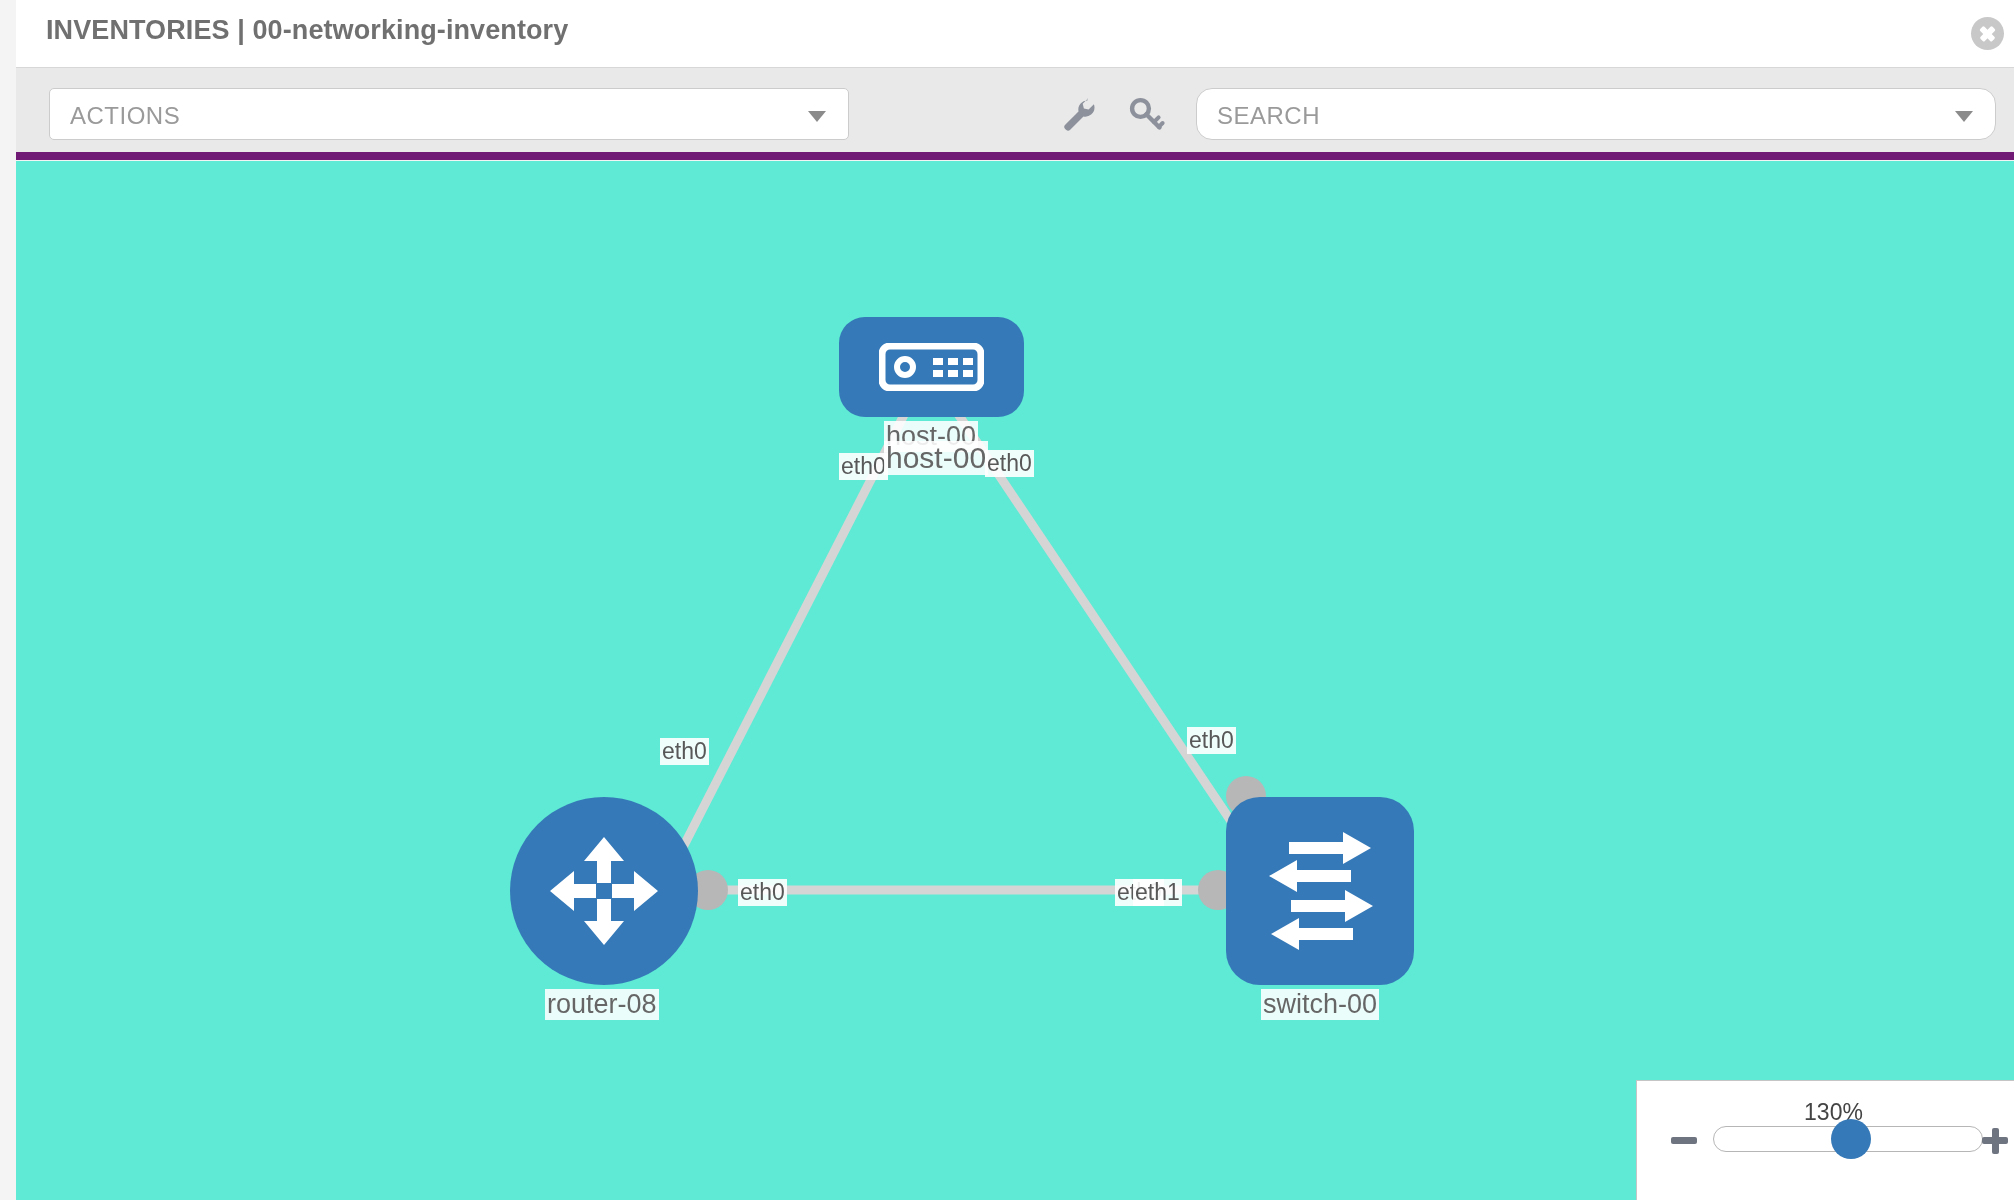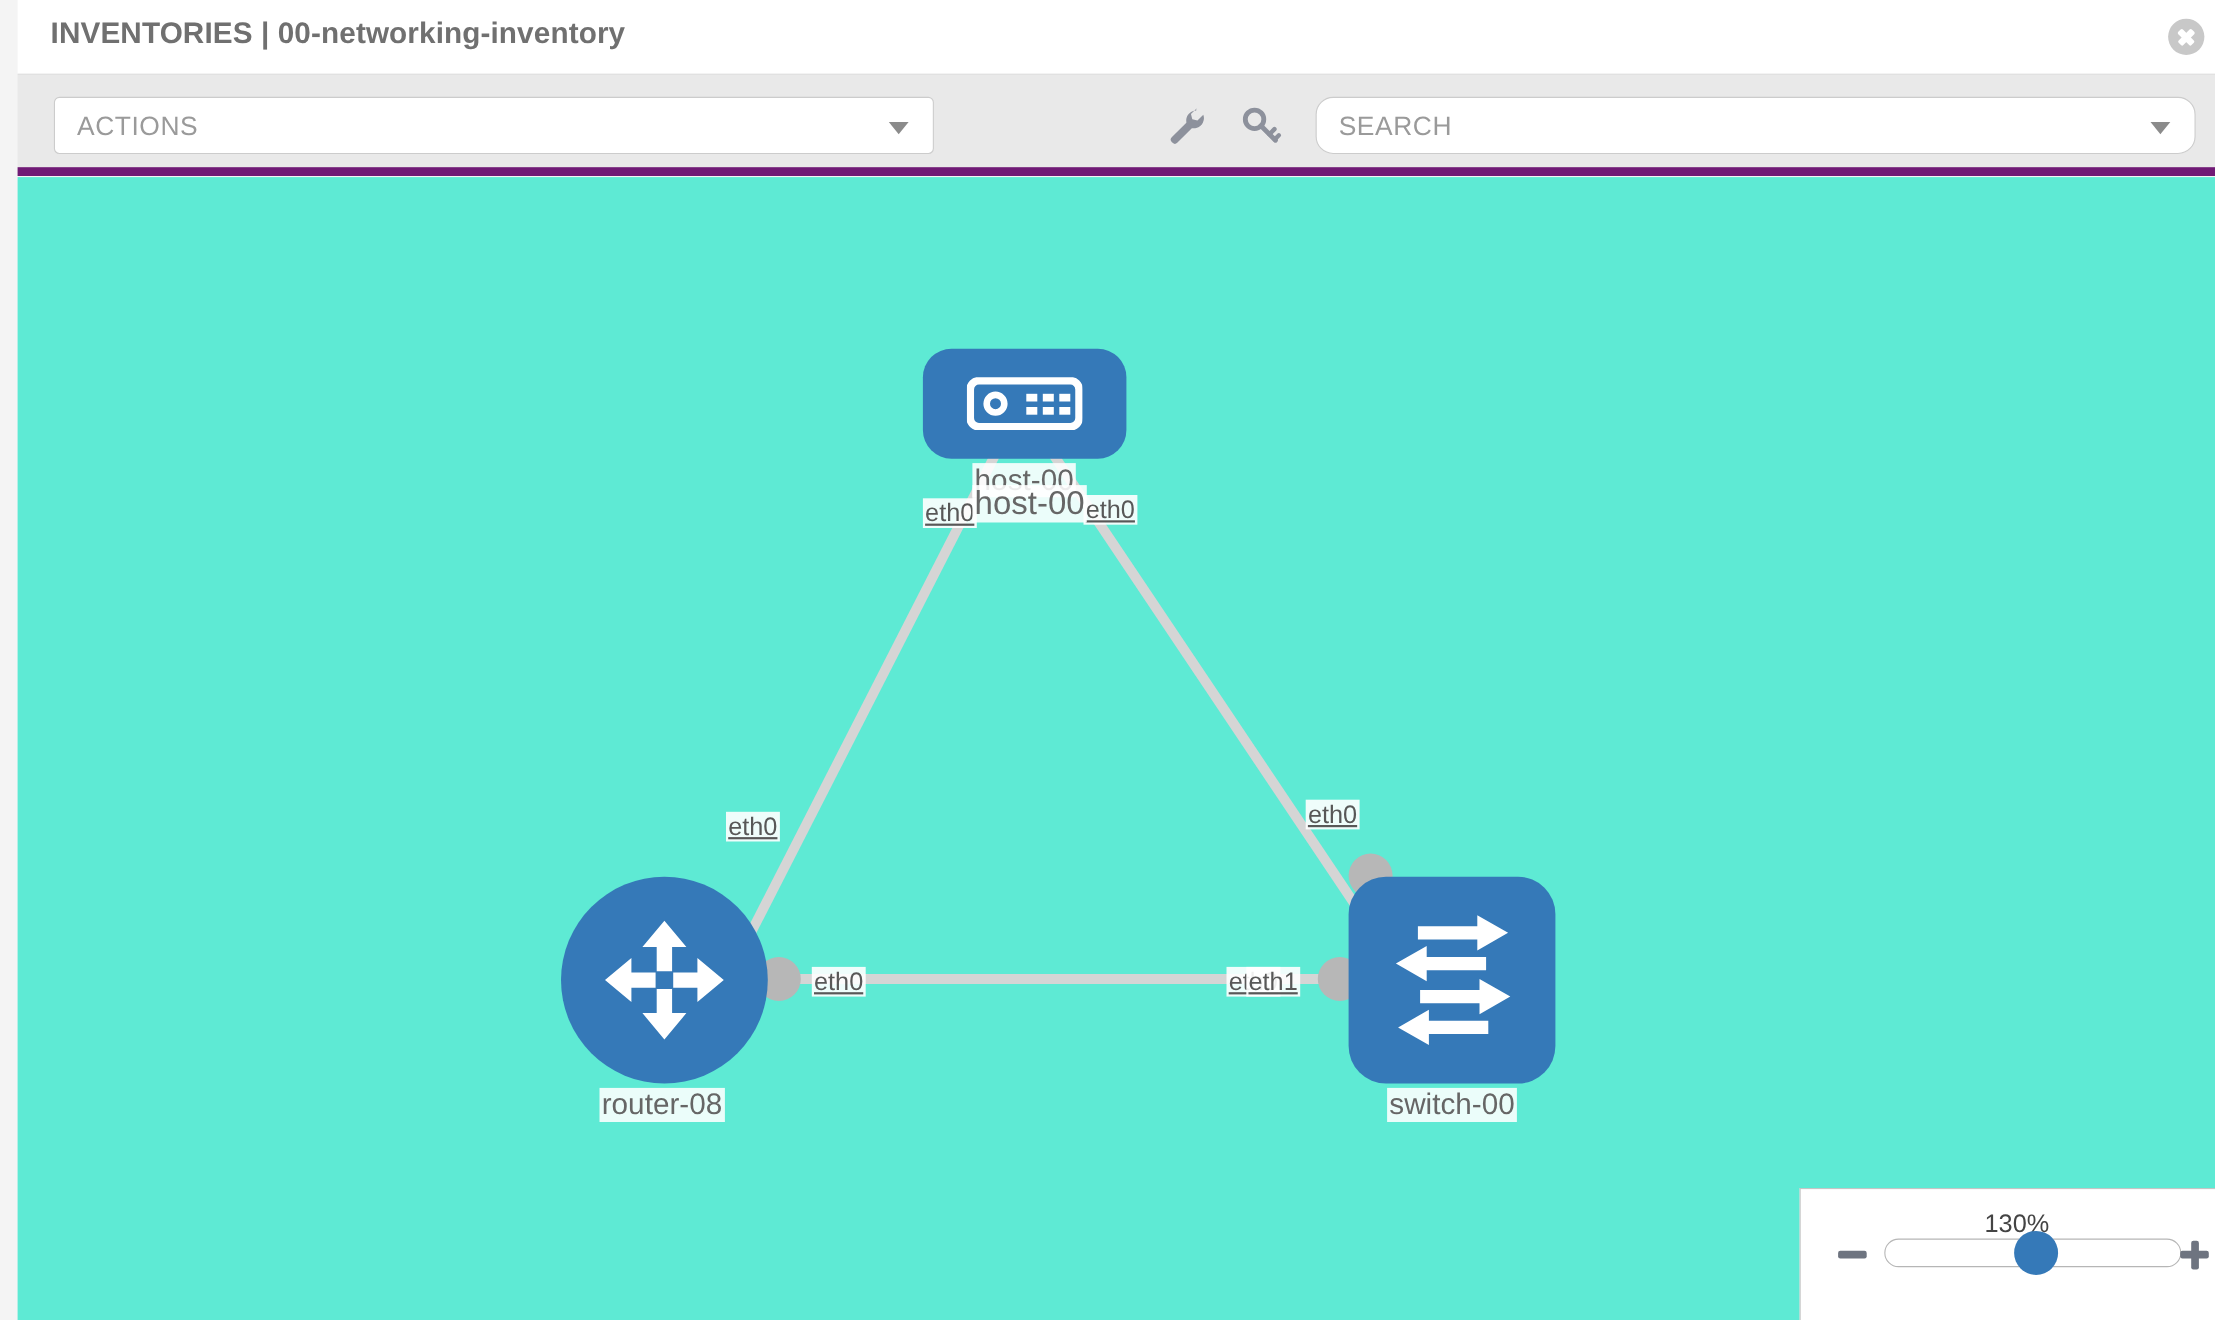--- a/index.html
+++ b/index.html
@@ -181,21 +181,20 @@
   }
 
   
   .edge-label {
     position: absolute;
     font-size: 23px;
     color: #585858;
     background: rgba(255,255,255,0.9);
     white-space: nowrap;
     padding: 0 2px;
-    text-decoration: underline;
   }
 
   
   .zoom-panel {
     position: absolute;
     left: 1620px;
     top: 1080px;
     width: 394px;
     height: 120px;
     background: #ffffff;

